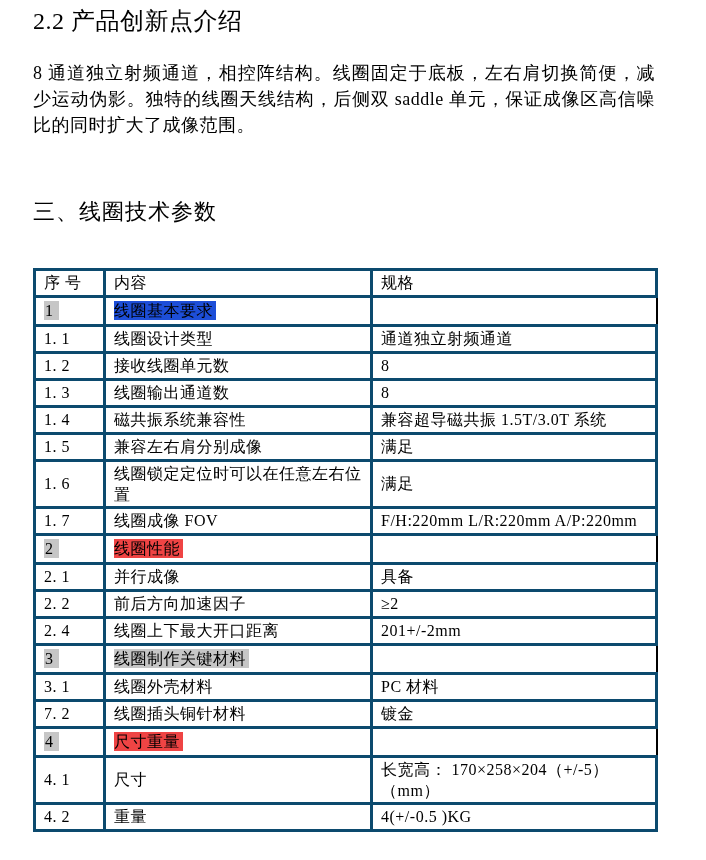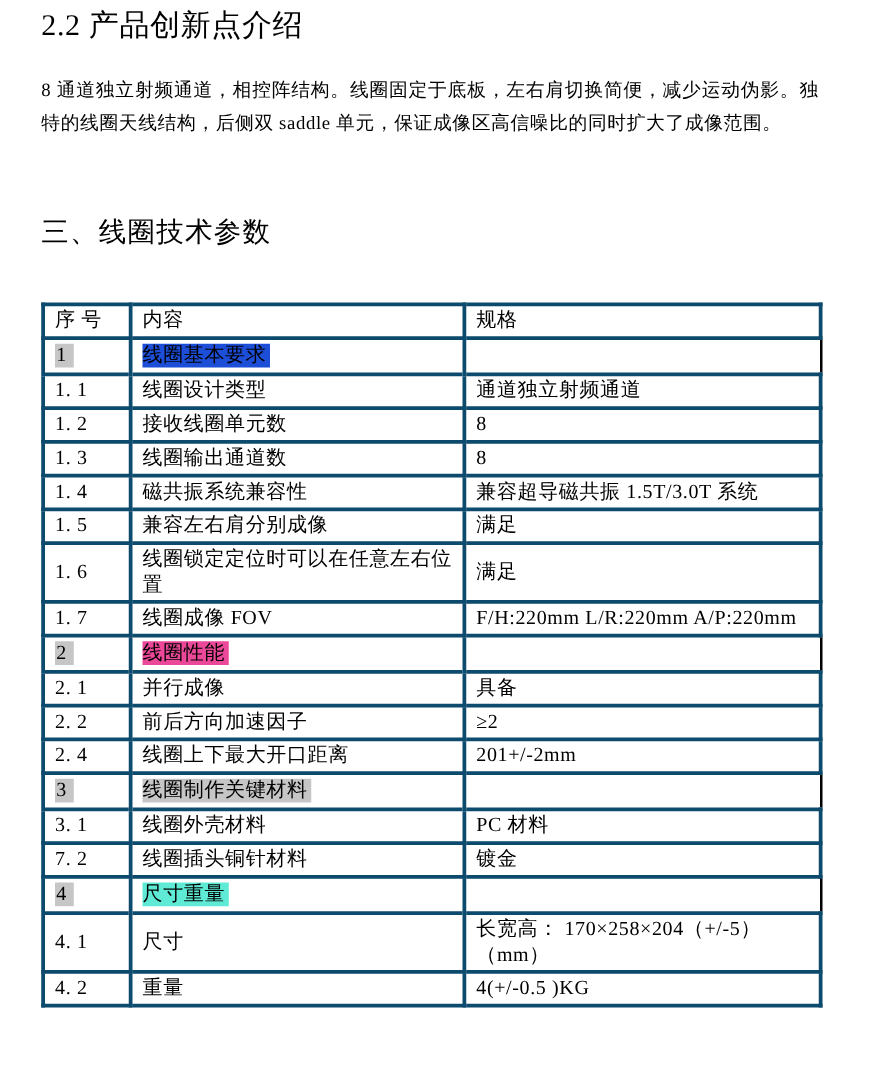--- a/index.html
+++ b/index.html
@@ -21,21 +21,21 @@
   }
   .doc-title {
     font-size: 24px;
     font-weight: 400;
     margin: 0;
     line-height: 1.25;
     letter-spacing: 0.5px;
   }
   .intro {
     margin: 24px 15px 0 0;
-    font-size: 15px;
+    font-size: 18px;
     line-height: 26px;
     letter-spacing: 0.5px;
     width: 622px;
     text-align: justify;
   }
   .section-heading {
     font-size: 22px;
     font-weight: 400;
     margin: 60px 0 0 0;
     line-height: 1.25;
@@ -136,21 +136,21 @@
           <td class="col-content">线圈锁定定位时可以在任意左右位置</td>
           <td class="col-spec">满足</td>
         </tr>
         <tr>
           <td class="col-no">1. 7</td>
           <td class="col-content">线圈成像 FOV</td>
           <td class="col-spec">F/H:220mm L/R:220mm A/P:220mm</td>
         </tr>
         <tr class="section">
           <td class="col-no"><span class="hl" style="background: rgb(198, 198, 198);">2</span></td>
-          <td class="col-content"><span class="hl" style="background: #ec4899;">线圈性能</span></td>
+          <td class="col-content"><span class="hl" style="background: #ef4444;">线圈性能</span></td>
           <td class="col-spec"></td>
         </tr>
         <tr>
           <td class="col-no">2. 1</td>
           <td class="col-content">并行成像</td>
           <td class="col-spec">具备</td>
         </tr>
         <tr>
           <td class="col-no">2. 2</td>
           <td class="col-content">前后方向加速因子</td>
@@ -171,21 +171,21 @@
           <td class="col-content">线圈外壳材料</td>
           <td class="col-spec">PC 材料</td>
         </tr>
         <tr>
           <td class="col-no">7. 2</td>
           <td class="col-content">线圈插头铜针材料</td>
           <td class="col-spec">镀金</td>
         </tr>
         <tr class="section">
           <td class="col-no"><span class="hl" style="background: rgb(198, 198, 198);">4</span></td>
-          <td class="col-content"><span class="hl" style="background: #5eead4;">尺寸重量</span></td>
+          <td class="col-content"><span class="hl" style="background: #ef4444;">尺寸重量</span></td>
           <td class="col-spec"></td>
         </tr>
         <tr>
           <td class="col-no">4. 1</td>
           <td class="col-content">尺寸</td>
           <td class="col-spec">长宽高： 170×258×204（+/-5）（mm）</td>
         </tr>
         <tr>
           <td class="col-no">4. 2</td>
           <td class="col-content">重量</td>

